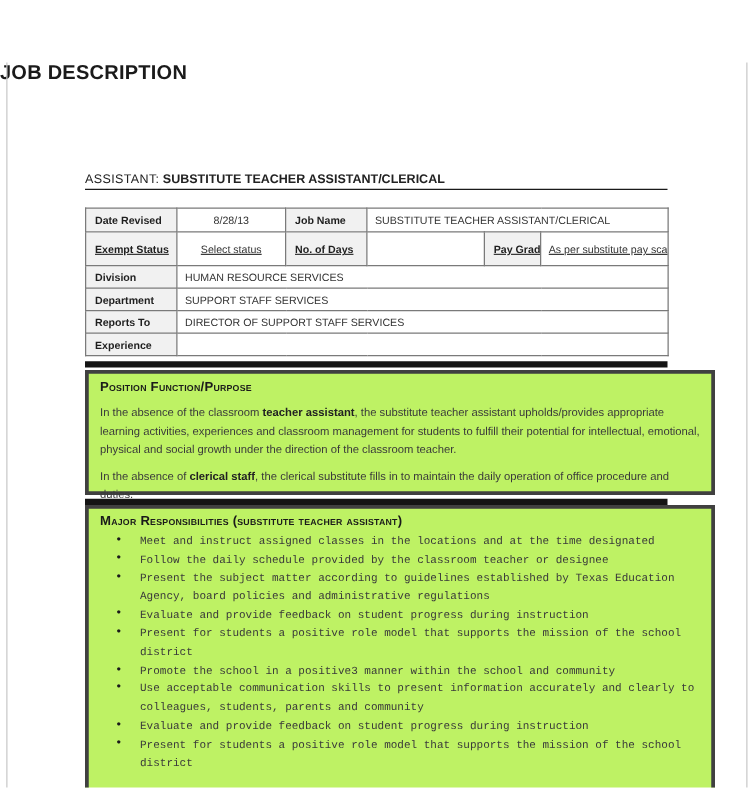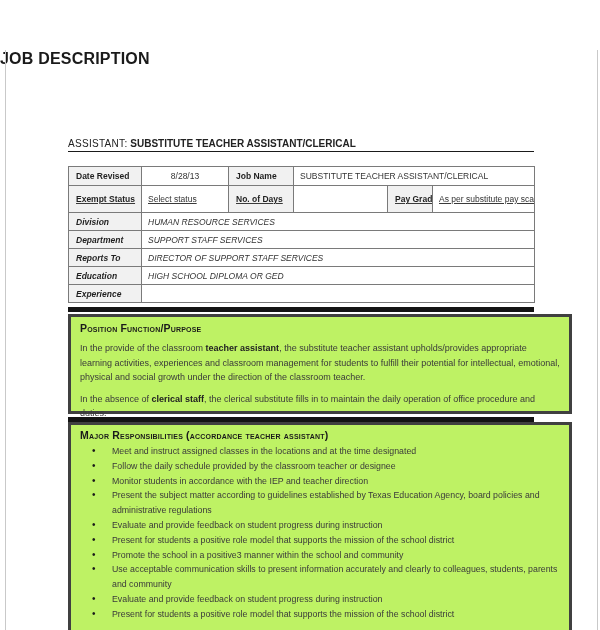--- a/index.html
+++ b/index.html
@@ -19,44 +19,44 @@
   .position-line .val { font-weight:bold; }
   .pos-rule { border-bottom:1px solid #1a1a1a; width:466px; margin-top:1px; margin-bottom:14px; }
 
   table.info { border-collapse:collapse; width:466px; table-layout:fixed; font-size:8.5px; }
   table.info th, table.info td { border:1px solid #7a7a7a; padding:0 6px; vertical-align:middle;
                overflow:hidden; white-space:nowrap; }
   table.info th { background:#f1f1f1; font-weight:bold; text-align:left; color:#1f1f1f; padding-left:7px; }
   table.info td { color:#333;margin-top:32px; }
   td.center { text-align:center; }
   th.center { text-align:center; padding:0 2px; }
-  td.placeholder { color:#9b9b9b; }
+  td.placeholder { color:#9b9b9b; text-align:center; }
   td.wrap, th.wrap { white-space:normal; line-height:10px; }
-  tr.r1 { height:19px; } tr.r2 { height:27px;text-decoration:underline; } tr.rs { height:18px;font-style:italic; }
+  tr.r1 { height:19px; } tr.r2 { height:27px;text-decoration:underline; } tr.rs { height:18px; }
 
   .bar { width:466px; height:5px; background:#141414; }
   .bar1 { margin-top:4px; }
   .bar2 { margin-top:3px; }
 
   .sect { width:504px; border:3px solid #404040; background:#bef264; }
   .sect1 { margin-top:2px; height:100px; padding:5px 9px 0 9px; }
   .sect2 { margin-top:0px; height:300px; padding:4px 9px 0 9px; border-bottom:none; }
 
   .sect-heading { font-size:10.5px; font-weight:bold; color:#1a1a1a;
                   font-variant:small-caps; letter-spacing:.2px; }
   .sect1 .sect-heading { margin-bottom:7px; }
   .sect2 .sect-heading { margin-bottom:3px; }
 
   .para { font-size:9px; line-height:14.5px; color:#3a3a3a; }
   .para + .para { margin-top:7px; }
   .para .b { font-weight:bold; color:#222;text-align:center; }
 
   ul.resp { list-style:none; margin-top:1px; padding-left:32px; }
   ul.resp li { position:relative; font-size:8.8px; line-height:14.8px; color:#3a3a3a;
-               padding-left:0; }
+               padding-left:0;font-family:Liberation Mono, monospace; }
   ul.resp li::before { content:"\2022"; position:absolute; left:-20px; top:0; color:#1a1a1a;
                font-size:10px; }
 </style>
 </head>
 <body>
 
 <div class="page">
   <div class="page-edge edge-left"></div>
   <div class="page-edge edge-right"></div>
 
@@ -100,46 +100,41 @@
       </tr>
       <tr class="rs">
         <th>Department</th>
         <td colspan="5">SUPPORT STAFF SERVICES</td>
       </tr>
       <tr class="rs">
         <th>Reports To</th>
         <td colspan="5">DIRECTOR OF SUPPORT STAFF SERVICES</td>
       </tr>
       <tr class="rs">
-        <th>Education</th>
-        <td colspan="5">HIGH SCHOOL DIPLOMA OR GED</td>
-      </tr>
-      <tr class="rs">
         <th>Experience</th>
         <td colspan="5"></td>
       </tr>
     </tbody>
       </table>
 
     <div class="bar bar1"></div>
 
     <div class="sect sect1">
       <div class="sect-heading">Position Function/Purpose</div>
-      <p class="para"><span>In the provide of the classroom </span><span class="b">teacher assistant</span><span>, the substitute teacher assistant upholds/provides appropriate learning activities, experiences and classroom management for students to fulfill their potential for intellectual, emotional, physical and social growth under the direction of the classroom teacher.</span></p>
+      <p class="para"><span>In the absence of the classroom </span><span class="b">teacher assistant</span><span>, the substitute teacher assistant upholds/provides appropriate learning activities, experiences and classroom management for students to fulfill their potential for intellectual, emotional, physical and social growth under the direction of the classroom teacher.</span></p>
       <p class="para"><span>In the absence of </span><span class="b">clerical staff</span><span>, the clerical substitute fills in to maintain the daily operation of office procedure and duties.</span></p>
     </div>
 
     <div class="bar bar2"></div>
 
     <div class="sect sect2">
-      <div class="sect-heading">Major Responsibilities (accordance teacher assistant)</div>
+      <div class="sect-heading">Major Responsibilities (substitute teacher assistant)</div>
       <ul class="resp">
           <li>Meet and instruct assigned classes in the locations and at the time designated</li>
           <li>Follow the daily schedule provided by the classroom teacher or designee</li>
-          <li>Monitor students in accordance with the IEP and teacher direction</li>
           <li>Present the subject matter according to guidelines established by Texas Education Agency, board policies and administrative regulations</li>
           <li>Evaluate and provide feedback on student progress during instruction</li>
           <li>Present for students a positive role model that supports the mission of the school district</li>
           <li>Promote the school in a positive3 manner within the school and community</li>
           <li>Use acceptable communication skills to present information accurately and clearly to colleagues, students, parents and community</li>
           <li>Evaluate and provide feedback on student progress during instruction</li>
           <li>Present for students a positive role model that supports the mission of the school district</li>
         </ul>
     </div>
 

